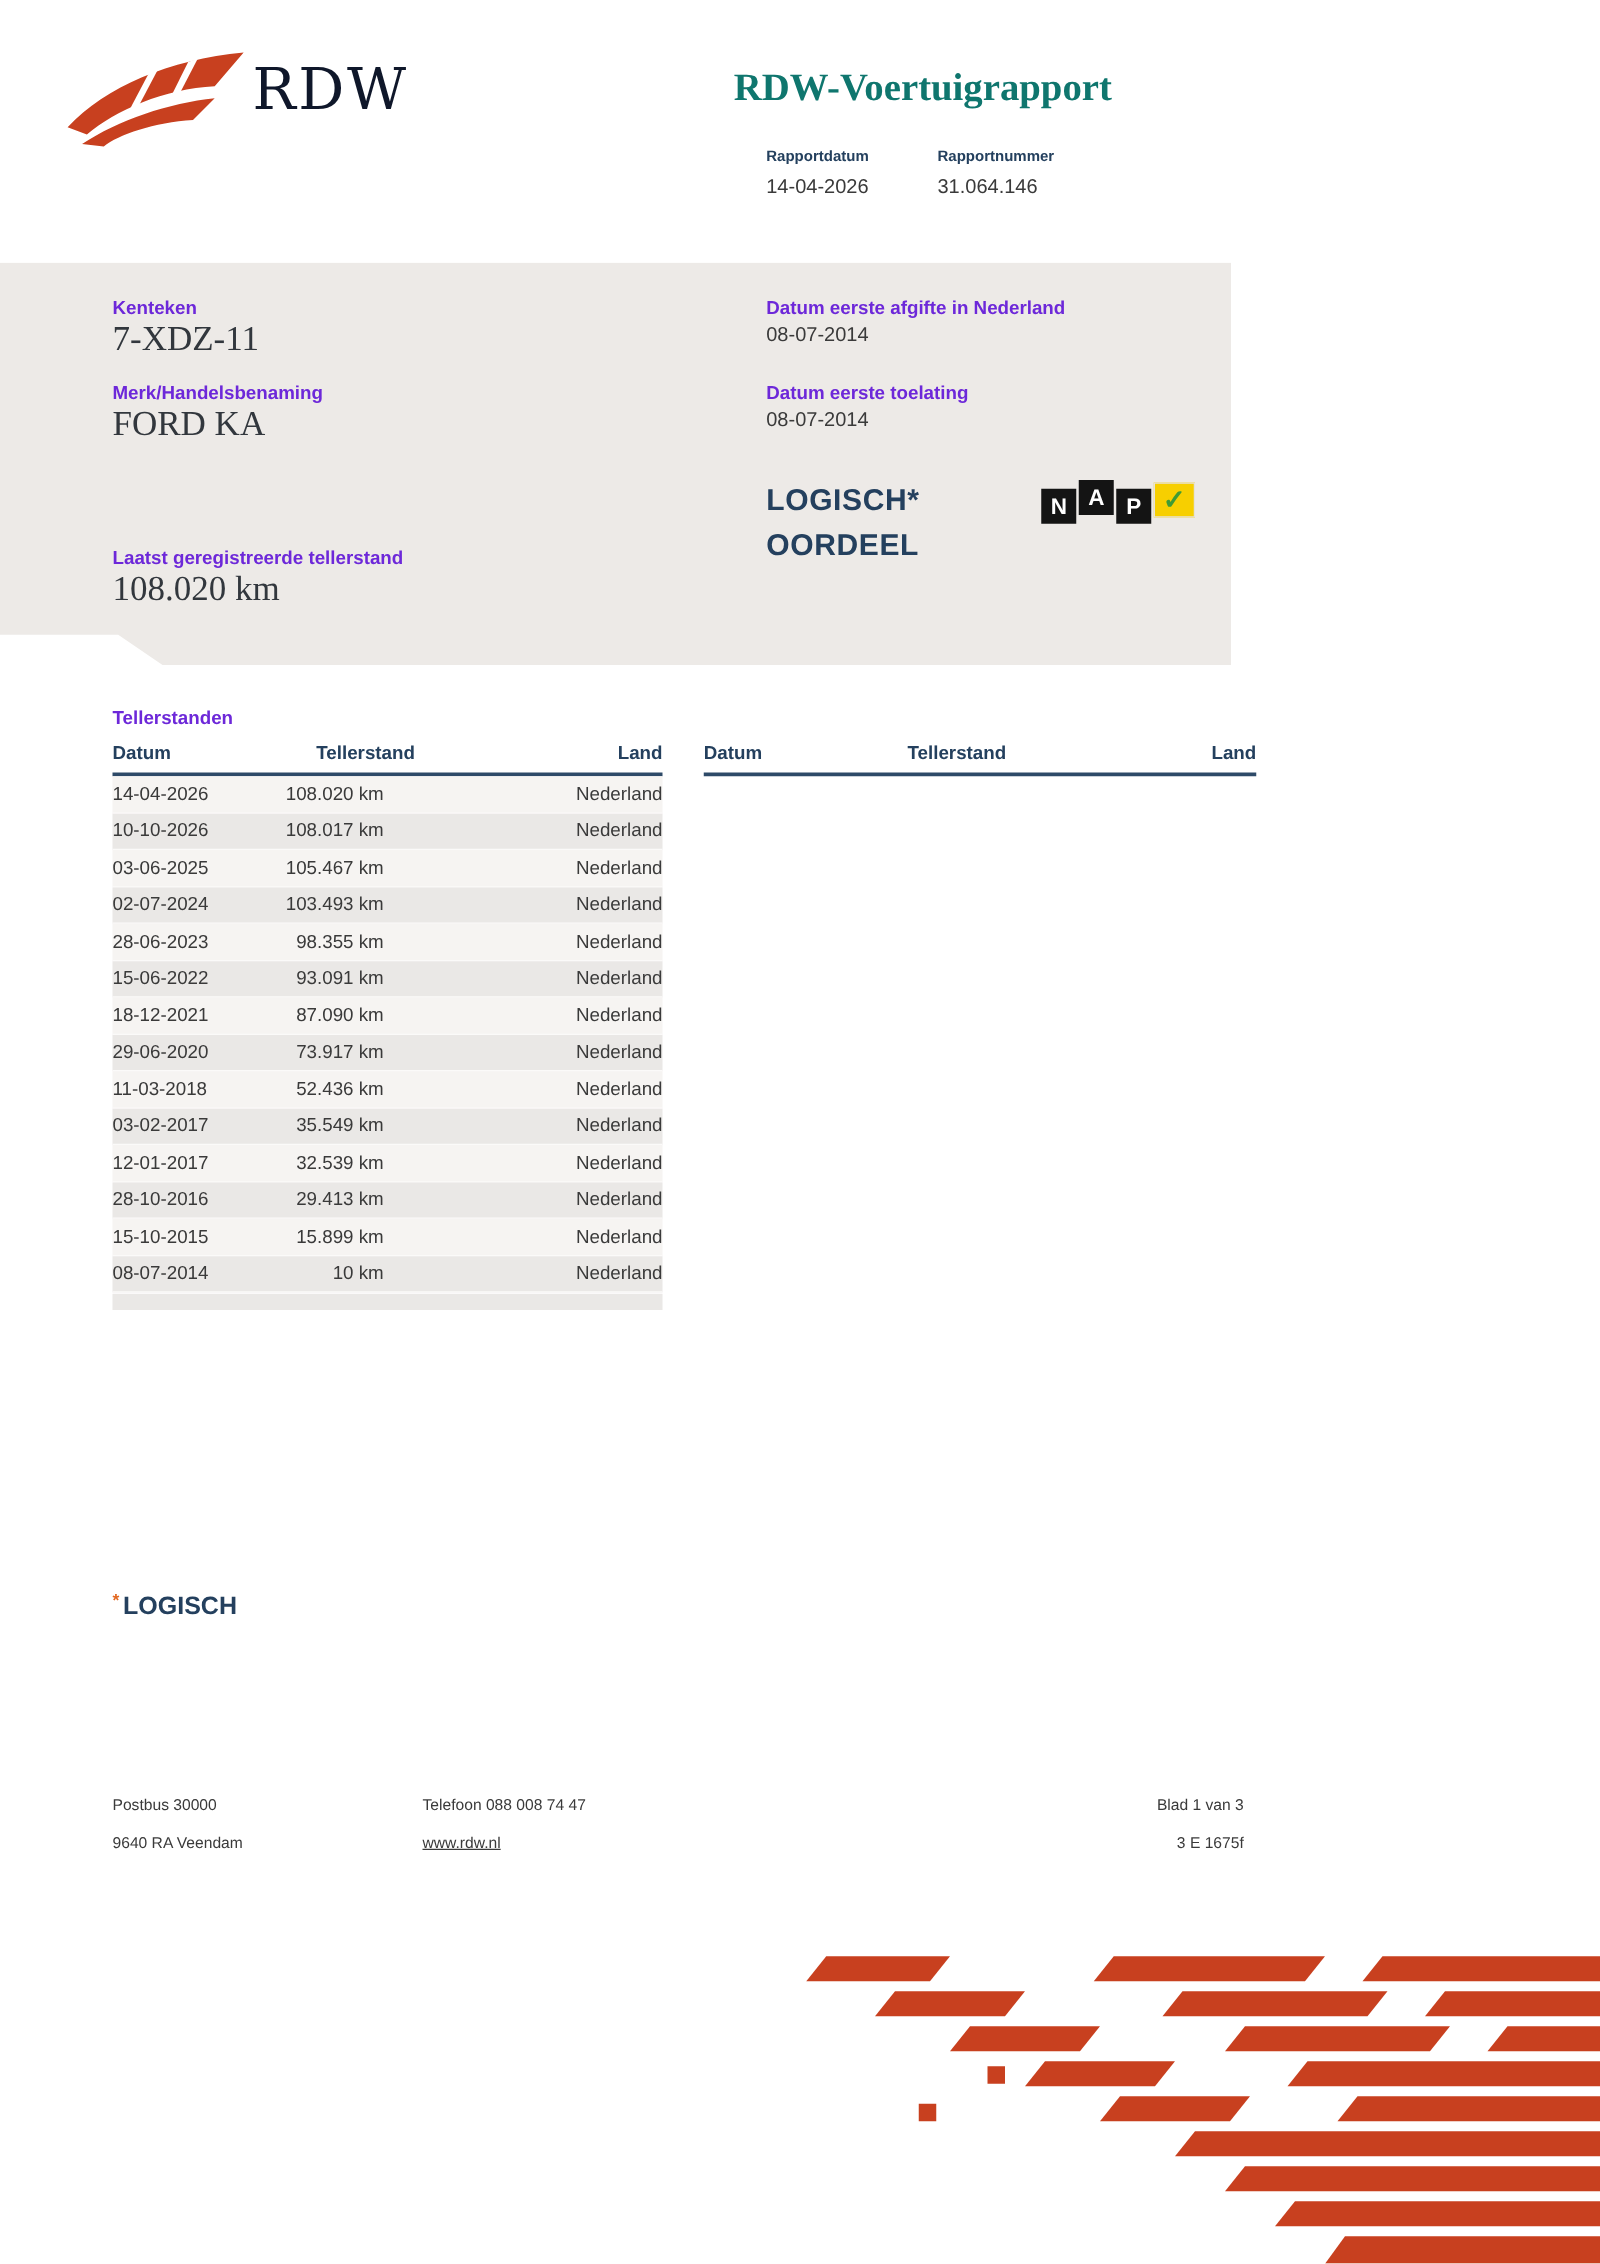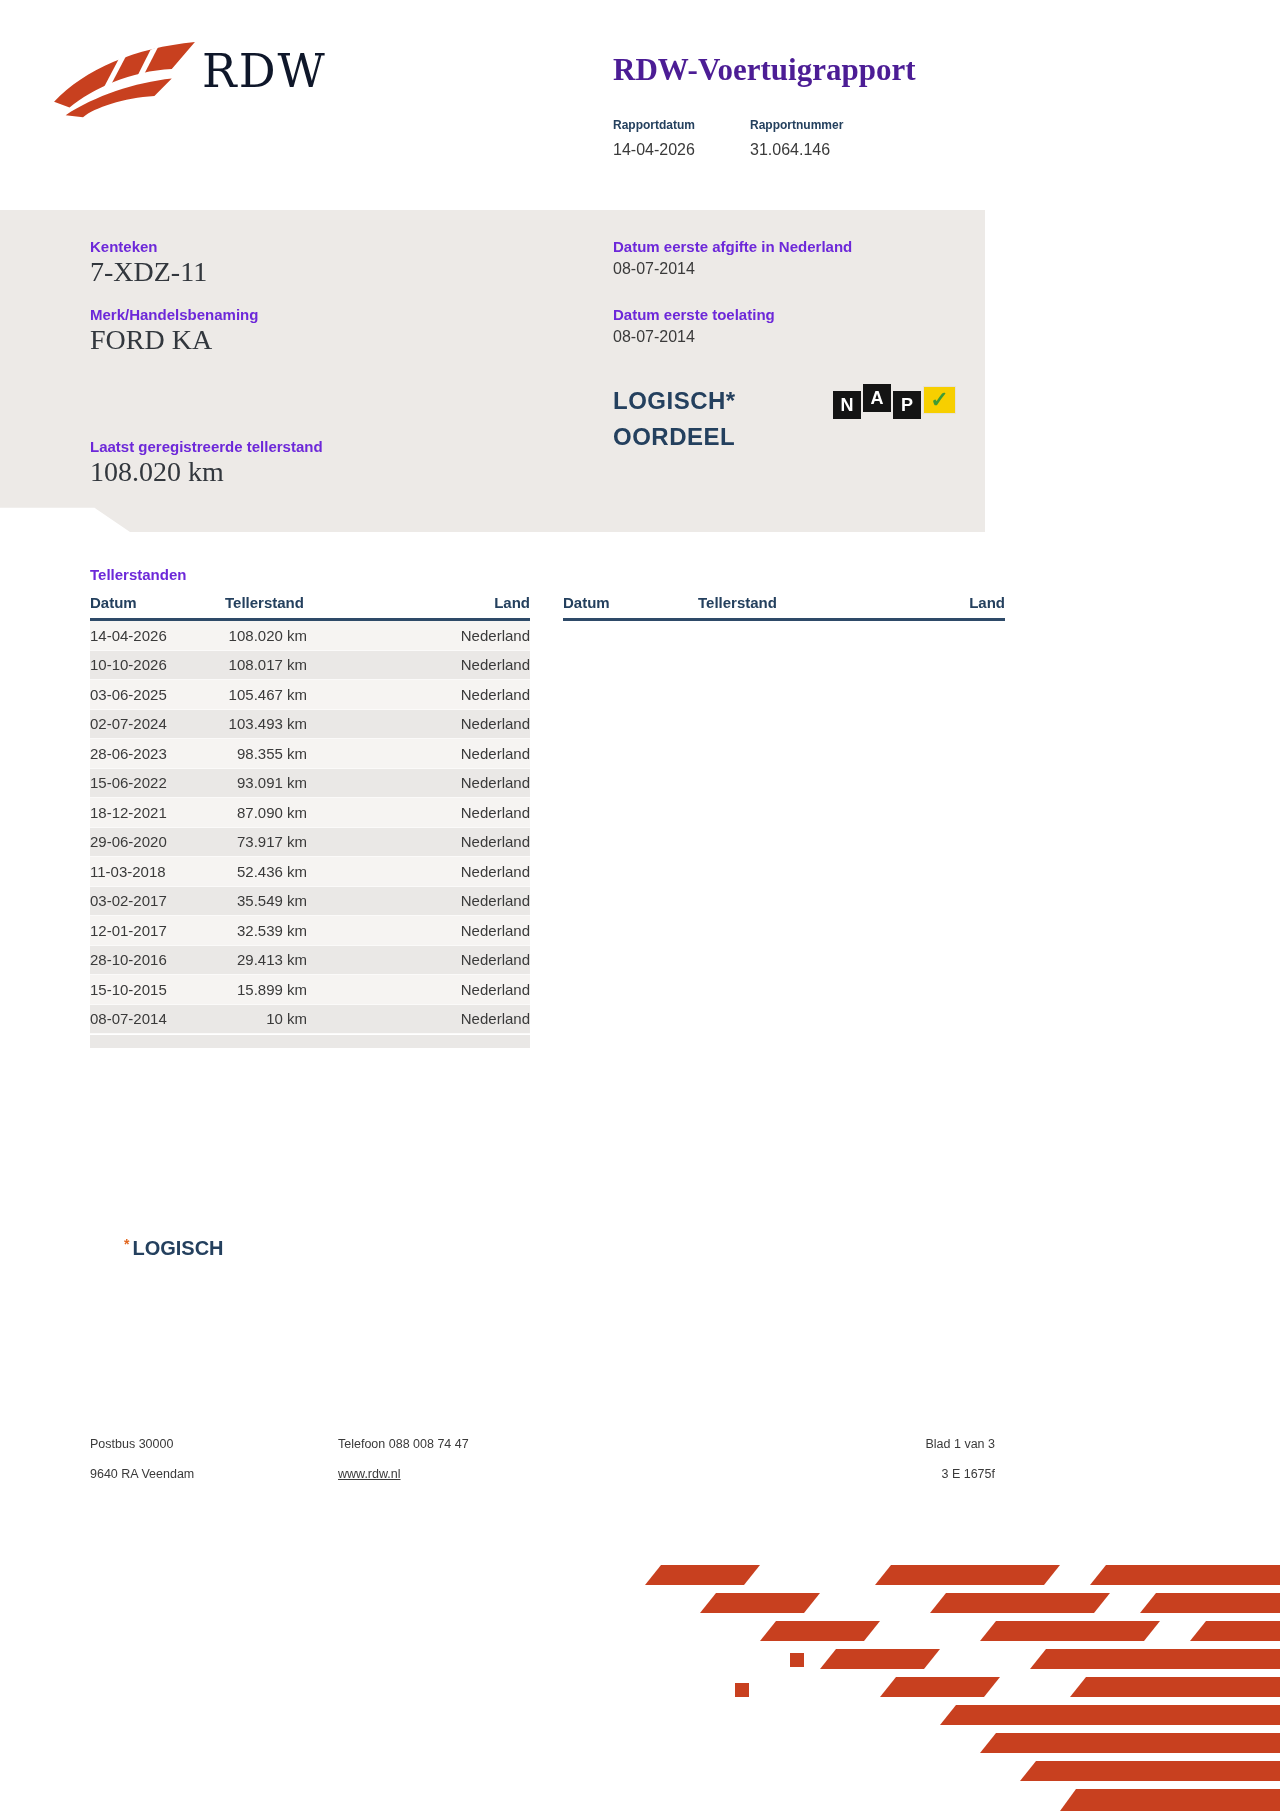--- a/index.html
+++ b/index.html
@@ -4,21 +4,21 @@
 <style>
   * { margin:0; padding:0; box-sizing:border-box; }
   html,body { background:#ffffff; }
   body { font-family:"Liberation Sans", sans-serif; color:#3a3a3a; }
   .page { position:relative; width:1280px; height:1811px; margin:0 auto; background:#fff; overflow:hidden; }
   .abs { position:absolute; }
 
   
   .logo-mark { left:52px; top:40px; width:145px; height:82px; }
   .logo-text { left:202px; top:44px; font-family:"DejaVu Serif", serif; font-size:46px; font-weight:500; letter-spacing:2px; color:#0f172a; }
-  .doc-title { left:613px; top:52px; font-family:"Liberation Serif", serif; font-weight:bold; font-size:31px; color:#4c1d95; }
+  .doc-title { left:587px; top:52px; font-family:"Liberation Serif", serif; font-weight:bold; font-size:31px; color:#0f766e; }
   .report-meta { left:613px; top:118px; display:flex; }
   .report-meta .col1 { width:137px; }
   .meta-label { font-weight:bold; font-size:12px; color:#24405e; }
   .meta-value { font-size:16px; color:#3a3a3a; margin-top:9px; }
 
   
   .panel { left:0; top:210px; width:985px; height:322px; background:#edeae7;
            clip-path: polygon(0 0, 100% 0, 100% 100%, 13.2% 100%, 9.6% 92.5%, 0 92.5%); }
   .label-orange { font-weight:bold; font-size:15px; color:#6d28d9; }
   .value-serif { font-family:"Liberation Serif", serif; font-size:28px; color:#32373d; }
@@ -32,34 +32,34 @@
   .nap-box.low { margin-top:7px; }
   .nap-check { width:33px; height:28px; background:#f7cf00; color:#3f9b35; font-weight:bold; font-size:22px;
                display:flex; align-items:center; justify-content:center; margin-top:2px; border:1px solid #e6e2da; }
 
   
   .section-title { left:90px; top:566px; }
   .mtable { top:594px; }
   .mtable.left { left:90px; width:440px; }
   .mtable.right { left:563px; width:442px; }
   .thead { display:flex; font-weight:bold; font-size:15px; color:#24405e; padding-bottom:7px;
-           border-bottom:3px solid #2e4a68; }
+           border-bottom:3px solid #2e4a68;gap:28px; }
   .c1 { width:135px; }
   .c2 { width:82px; }
   .thead .c2 { text-align:left; }
   .trow .c2 { text-align:right; }
   .c3 { flex:1; text-align:right; }
   .trow { display:flex; align-items:center; height:29.5px; font-size:15px; color:#3a3a3a;
           border-bottom:1px solid #fbfaf9; }
   .tbody .trow:nth-child(odd) { background:#f6f4f2; }
   .tbody .trow:nth-child(even) { background:#eae8e6; }
   .tfoot-strip { height:13px; background:#eae8e6; margin-top:1px; }
 
   
-  .note-title { left:90px; top:1236px; font-size:20px; font-weight:bold; color:#24405e;margin-left:34px; }
+  .note-title { left:90px; top:1272px; font-size:20px; font-weight:bold; color:#24405e; }
   .note-title .asterisk { font-size:14px; color:#e2671f; vertical-align:6px; margin-right:3px; }
   .note-body { left:90px; top:1268px; width:855px; font-size:16px; line-height:31px; color:#e2671f; }
 
   
   .foot { font-size:12.5px; color:#3a3a3a; }
   .fr { text-align:right; width:200px; }
 
   .footer-graphic { left:640px; top:1561px; width:640px; height:250px; }
 </style>
 </head>

